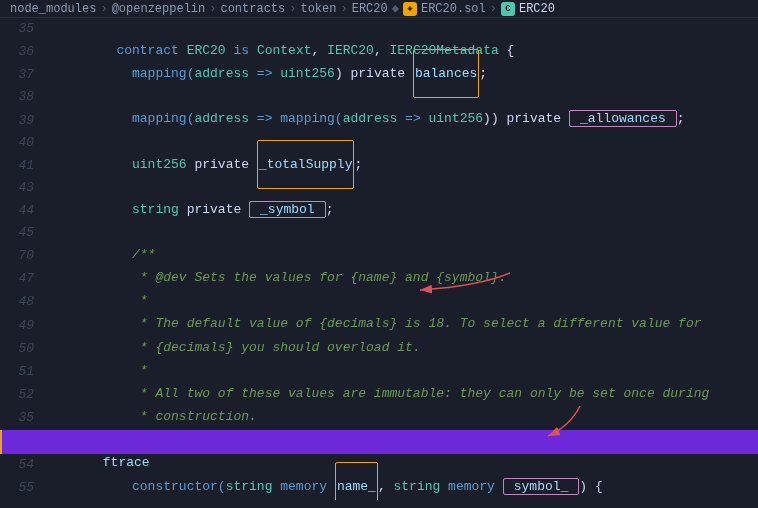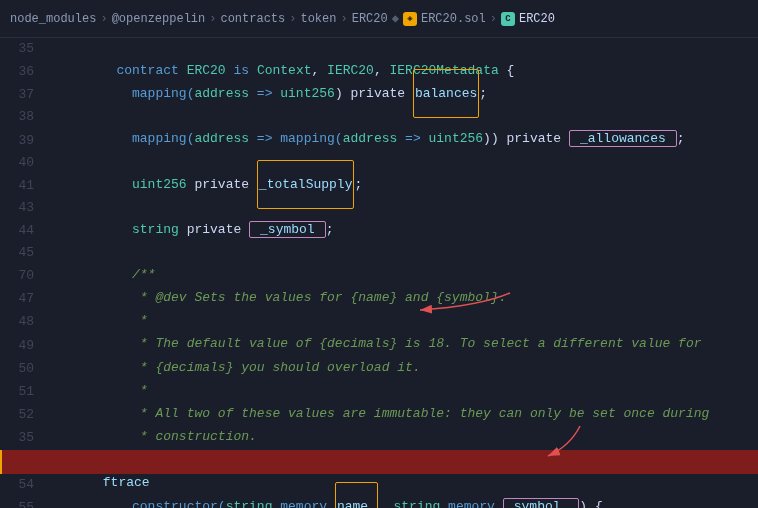--- a/index.html
+++ b/index.html
@@ -16,21 +16,21 @@
     
     .breadcrumb-bar {
       background: #1a1e2a;
       padding: 4px 10px;
       display: flex;
       align-items: center;
       gap: 4px;
       font-size: 12px;
       color: #8a9ab5;
       border-bottom: 1px solid #2a2f3d;
-      height: 38px;
+      height: 18px;
     }
     .breadcrumb-sep {
       color: #555d70;
     }
     .breadcrumb-item {
       color: #8a9ab5;
     }
     .breadcrumb-item.active {
       color: #cdd6f4;
     }
@@ -67,20 +67,21 @@
 
     .line-number {
       width: 50px;
       min-width: 50px;
       text-align: right;
       padding-right: 16px;
       color: #3d4557;
       user-select: none;
       font-size: 13px;
       line-height: 22px;
+      font-style: italic;
     }
 
     .line-content {
       flex: 1;
       padding-left: 4px;
       line-height: 22px;
       white-space: pre;
       position: relative;
     }
 
@@ -100,21 +101,21 @@
     }
     .boxed-purple {
       border: 1px solid #c586c0;
       border-radius: 2px;
       padding: 0 10px;
       color: #9cdcfe;
     }
 
     
     .ftrace-line {
-      background: #7f1d1d;
+      background: #6d28d9;
       border-left: 2px solid #f0a500;
     }
 
     svg.arrows {
       position: absolute;
       top: 0;
       left: 0;
       width: 758px;
       height: 482px;
       pointer-events: none;

